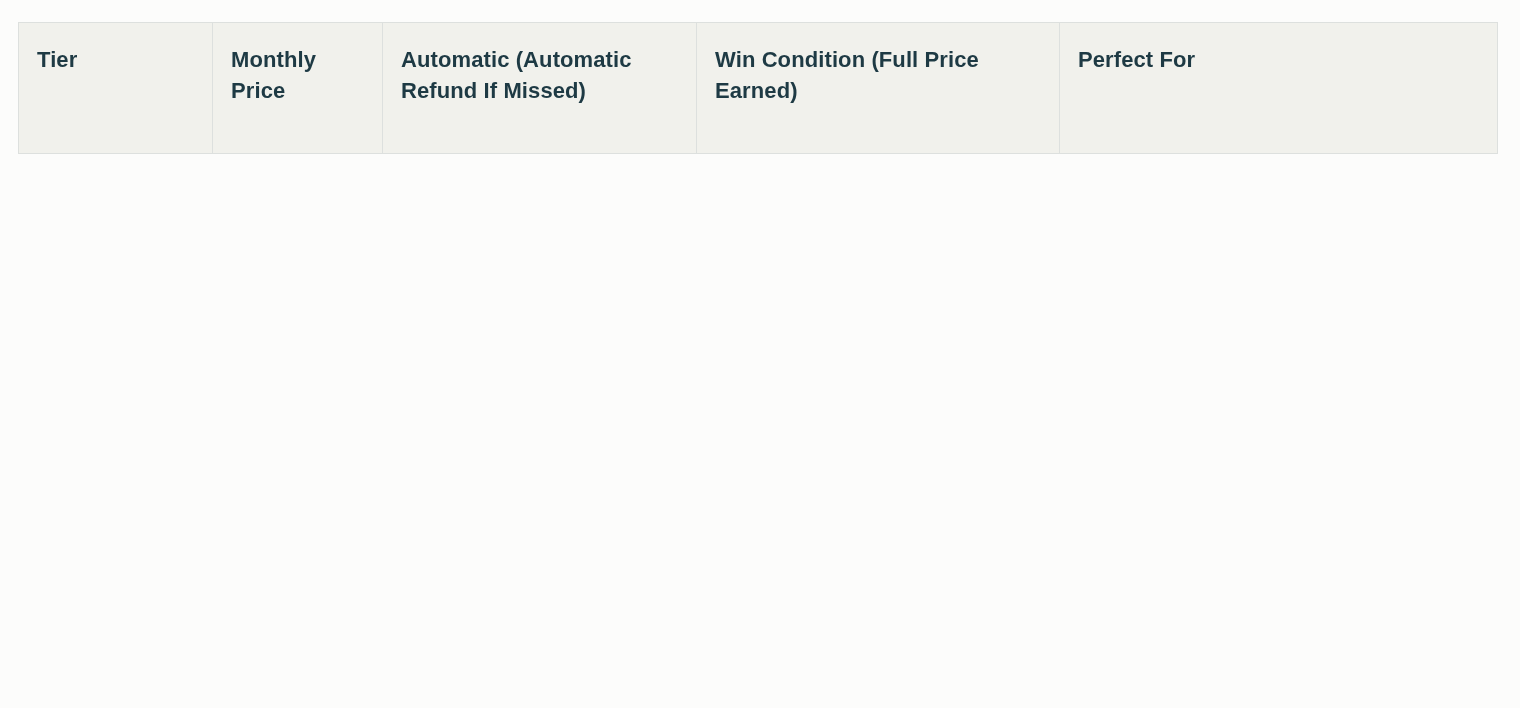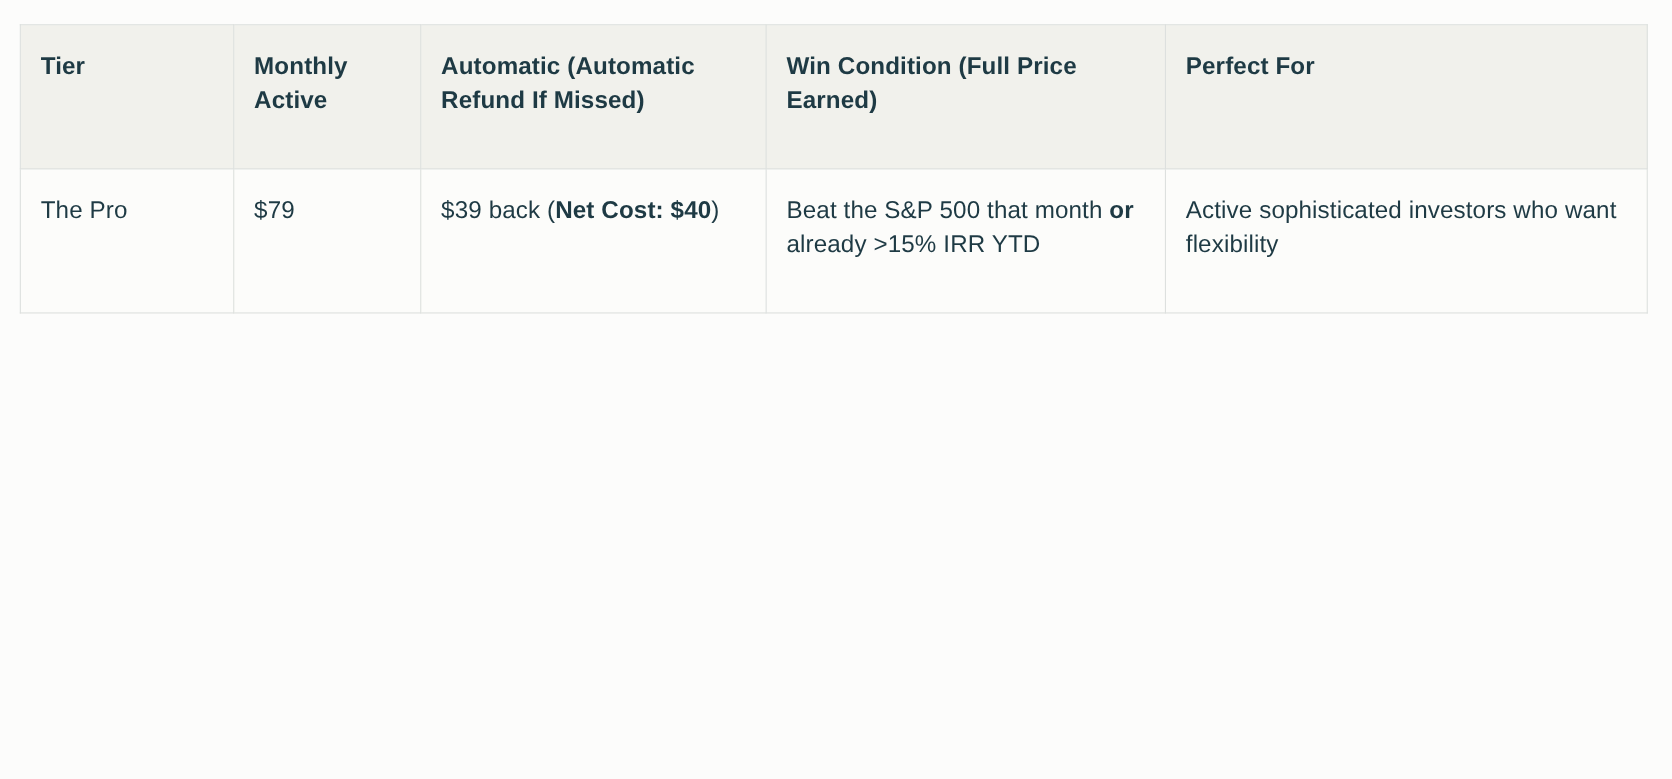--- a/index.html
+++ b/index.html
@@ -81,29 +81,22 @@
     <colgroup>
       <col class="col-tier">
       <col class="col-price">
       <col class="col-guarantee">
       <col class="col-win">
       <col class="col-perfect">
     </colgroup>
     <thead>
       <tr>
         <th>Tier</th>
-        <th>Monthly Active</th>
+        <th>Monthly Price</th>
         <th>Automatic (Automatic Refund If Missed)</th>
         <th>Win Condition (Full Price Earned)</th>
         <th>Perfect For</th>
       </tr>
     </thead>
     <tbody>
-      <tr>
-        <td class="tier-cell">The Pro</td>
-        <td>$79</td>
-        <td class="cell-text">$39 back (<b>Net Cost: $40</b>)</td>
-        <td class="cell-text">Beat the S&amp;P 500 that month <b>or</b> already &gt;15% IRR YTD</td>
-        <td>Active sophisticated investors who want flexibility</td>
-      </tr>
     </tbody>
   </table>
 </div>
 
 </body></html>

